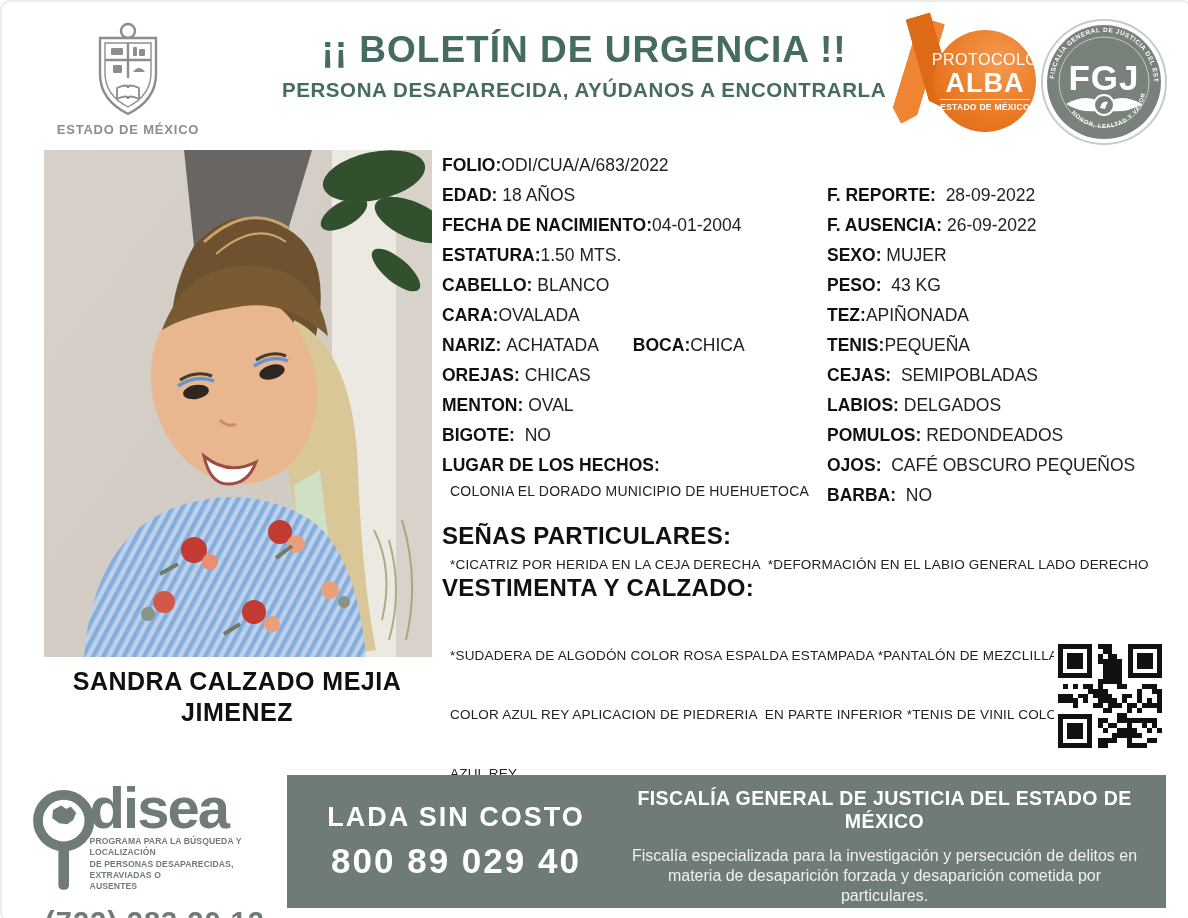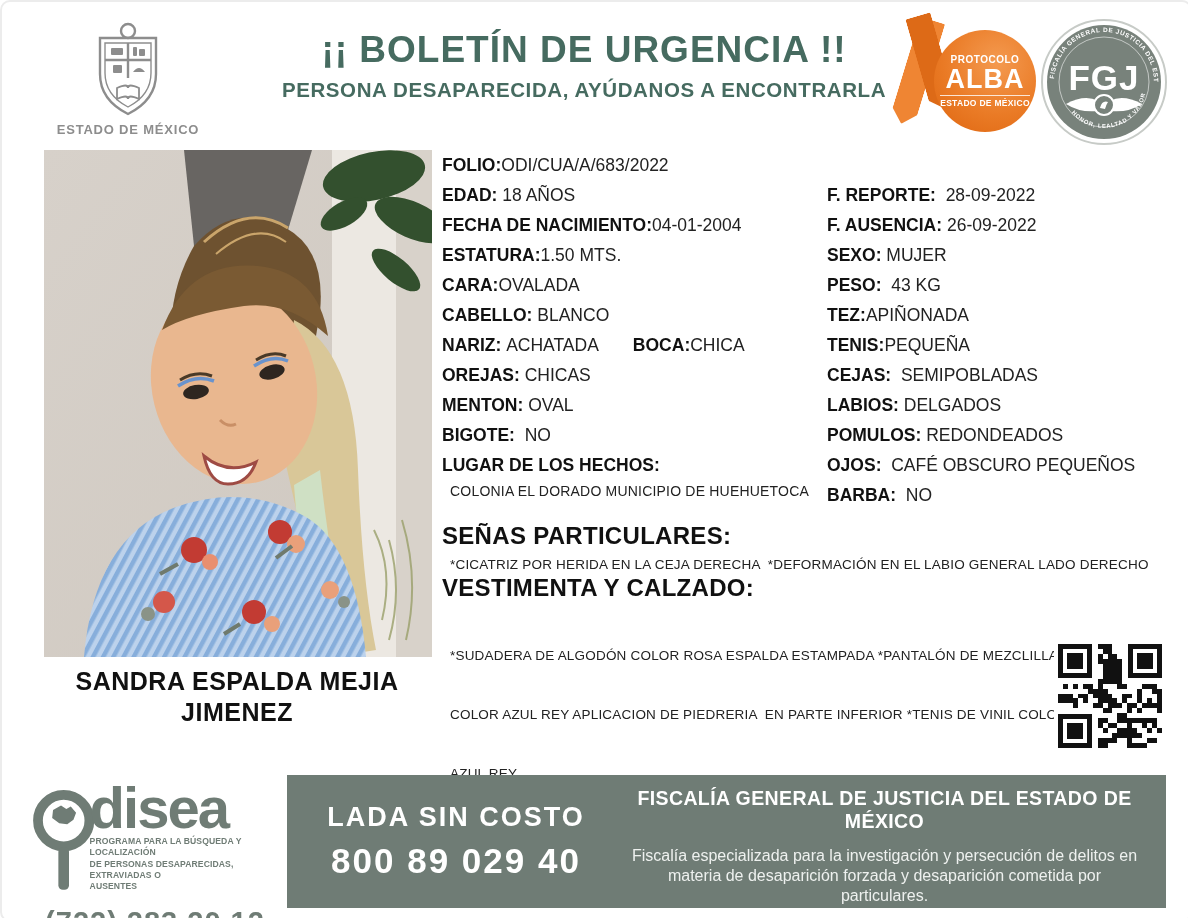--- a/index.html
+++ b/index.html
@@ -15,21 +15,21 @@
   .main-title{font-size:37px;font-weight:800;letter-spacing:1px;line-height:1.1;}
   .sub-title{font-size:20.5px;font-weight:800;letter-spacing:.6px;margin-top:7px;}
 
   .alba{position:absolute;left:900px;top:20px;width:134px;height:118px;}
   .ribbon{position:absolute;border-radius:2px;}
   .ribbon-a{left:2px;top:-4px;width:26px;height:108px;background:#ef8533;transform:rotate(17deg);clip-path:polygon(0 0,100% 0,100% 88%,50% 100%,0 88%);}
   .ribbon-b{left:16px;top:-8px;width:26px;height:96px;background:#dd6a17;transform:rotate(-16deg);clip-path:polygon(0 0,100% 0,100% 88%,50% 100%,0 88%);}
   .alba-circle{position:absolute;left:32px;top:8px;width:102px;height:102px;border-radius:50%;
     background:radial-gradient(circle at 62% 32%,#f49a50 0%,#ea7b26 55%,#de650f 100%);
     color:#fff;display:flex;flex-direction:column;align-items:center;justify-content:center;text-align:center;}
-  .alba-l1{font-size:10px;font-weight:700;letter-spacing:.5px;}
+  .alba-l1{font-size:16px;font-weight:400;letter-spacing:.5px;}
   .alba-l2{font-size:27px;font-weight:800;letter-spacing:1px;line-height:1;margin:1px 0 2px;}
   .alba-l3{font-size:8.5px;font-weight:700;letter-spacing:.3px;border-top:1px solid rgba(255,255,255,.8);padding-top:2px;}
 
   .fgj{position:absolute;left:1038px;top:16px;width:128px;height:128px;}
 
   
   .photo{position:absolute;left:42px;top:148px;width:388px;height:507px;overflow:hidden;}
   .name{position:absolute;left:6px;top:664px;width:458px;text-align:center;font-size:25px;font-weight:800;letter-spacing:.5px;line-height:1.25;color:#111;}
 
   
@@ -201,32 +201,32 @@
         <circle cx="210" cy="462" r="12" fill="#c23b33"></circle>
           <circle cx="228" cy="474" r="8" fill="#e9a07a"></circle>
         <circle cx="286" cy="440" r="9" fill="#e9a07a"></circle>
           <circle cx="300" cy="452" r="6" fill="#8a9387"></circle>
         <path d="M134,414 l-18,10 M248,396 l-16,12 M196,474 l-16,10" stroke="#6f7a6d" stroke-width="4"></path>
       </g>
     </svg>
   </div>
 
   <div class="name">
-    <div>SANDRA ESPALDA MEJIA</div>
+    <div>SANDRA CALZADO MEJIA</div>
     <div>JIMENEZ</div>
   </div>
 
   <div class="fields">
     <div class="fcol-left">
       <div class="frow"><b>FOLIO:</b><span>ODI/CUA/A/683/2022</span></div>
       <div class="frow"><b>EDAD: </b><span>18 AÑOS</span></div>
       <div class="frow"><b>FECHA DE NACIMIENTO:</b><span>04-01-2004</span></div>
       <div class="frow"><b>ESTATURA:</b><span>1.50 MTS.</span></div>
+      <div class="frow"><b>CABELLO: </b><span>BLANCO</span></div>
       <div class="frow"><b>CARA:</b><span>OVALADA</span></div>
-      <div class="frow"><b>CABELLO: </b><span>BLANCO</span></div>
       <div class="frow"><b>NARIZ: </b><span>ACHATADA</span><b class="pair2">BOCA:</b><span>CHICA</span></div>
       <div class="frow"><b>OREJAS: </b><span>CHICAS</span></div>
       <div class="frow"><b>MENTON: </b><span>OVAL</span></div>
       <div class="frow"><b>BIGOTE: </b><span> NO</span></div>
       <div class="frow"><b>LUGAR DE LOS HECHOS:</b></div>
       <div class="subline">COLONIA EL DORADO MUNICIPIO DE HUEHUETOCA</div>
     </div>
     <div class="fcol-right">
       <div class="frow"><b>F. REPORTE: </b><span> 28-09-2022</span></div>
       <div class="frow"><b>F. AUSENCIA:</b><span> 26-09-2022</span></div>

